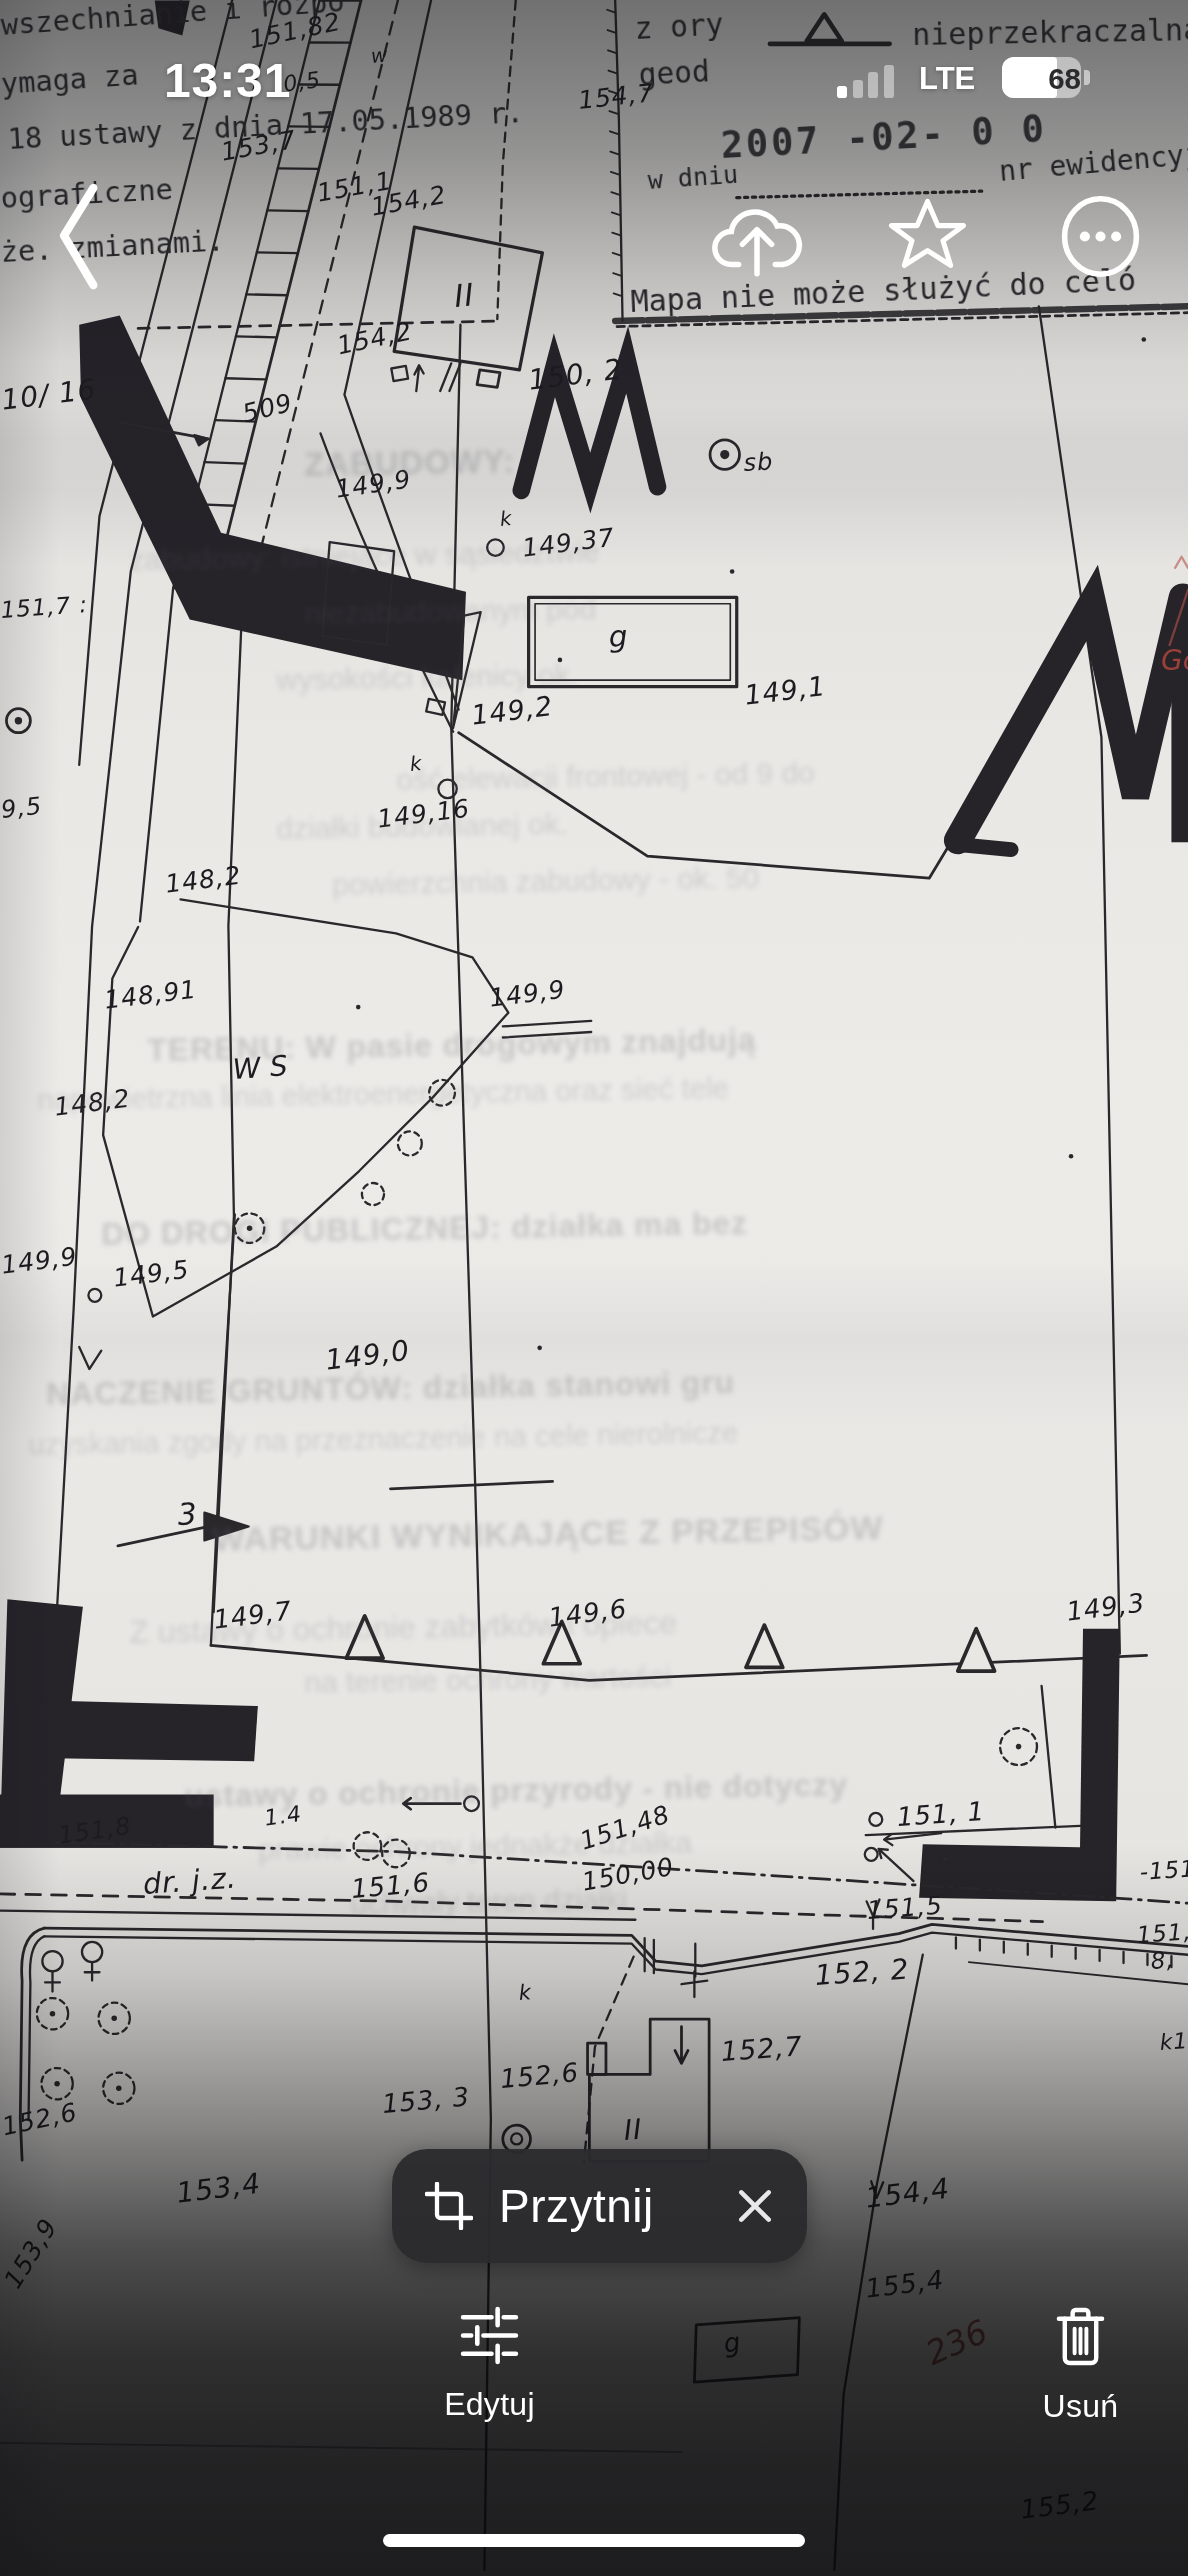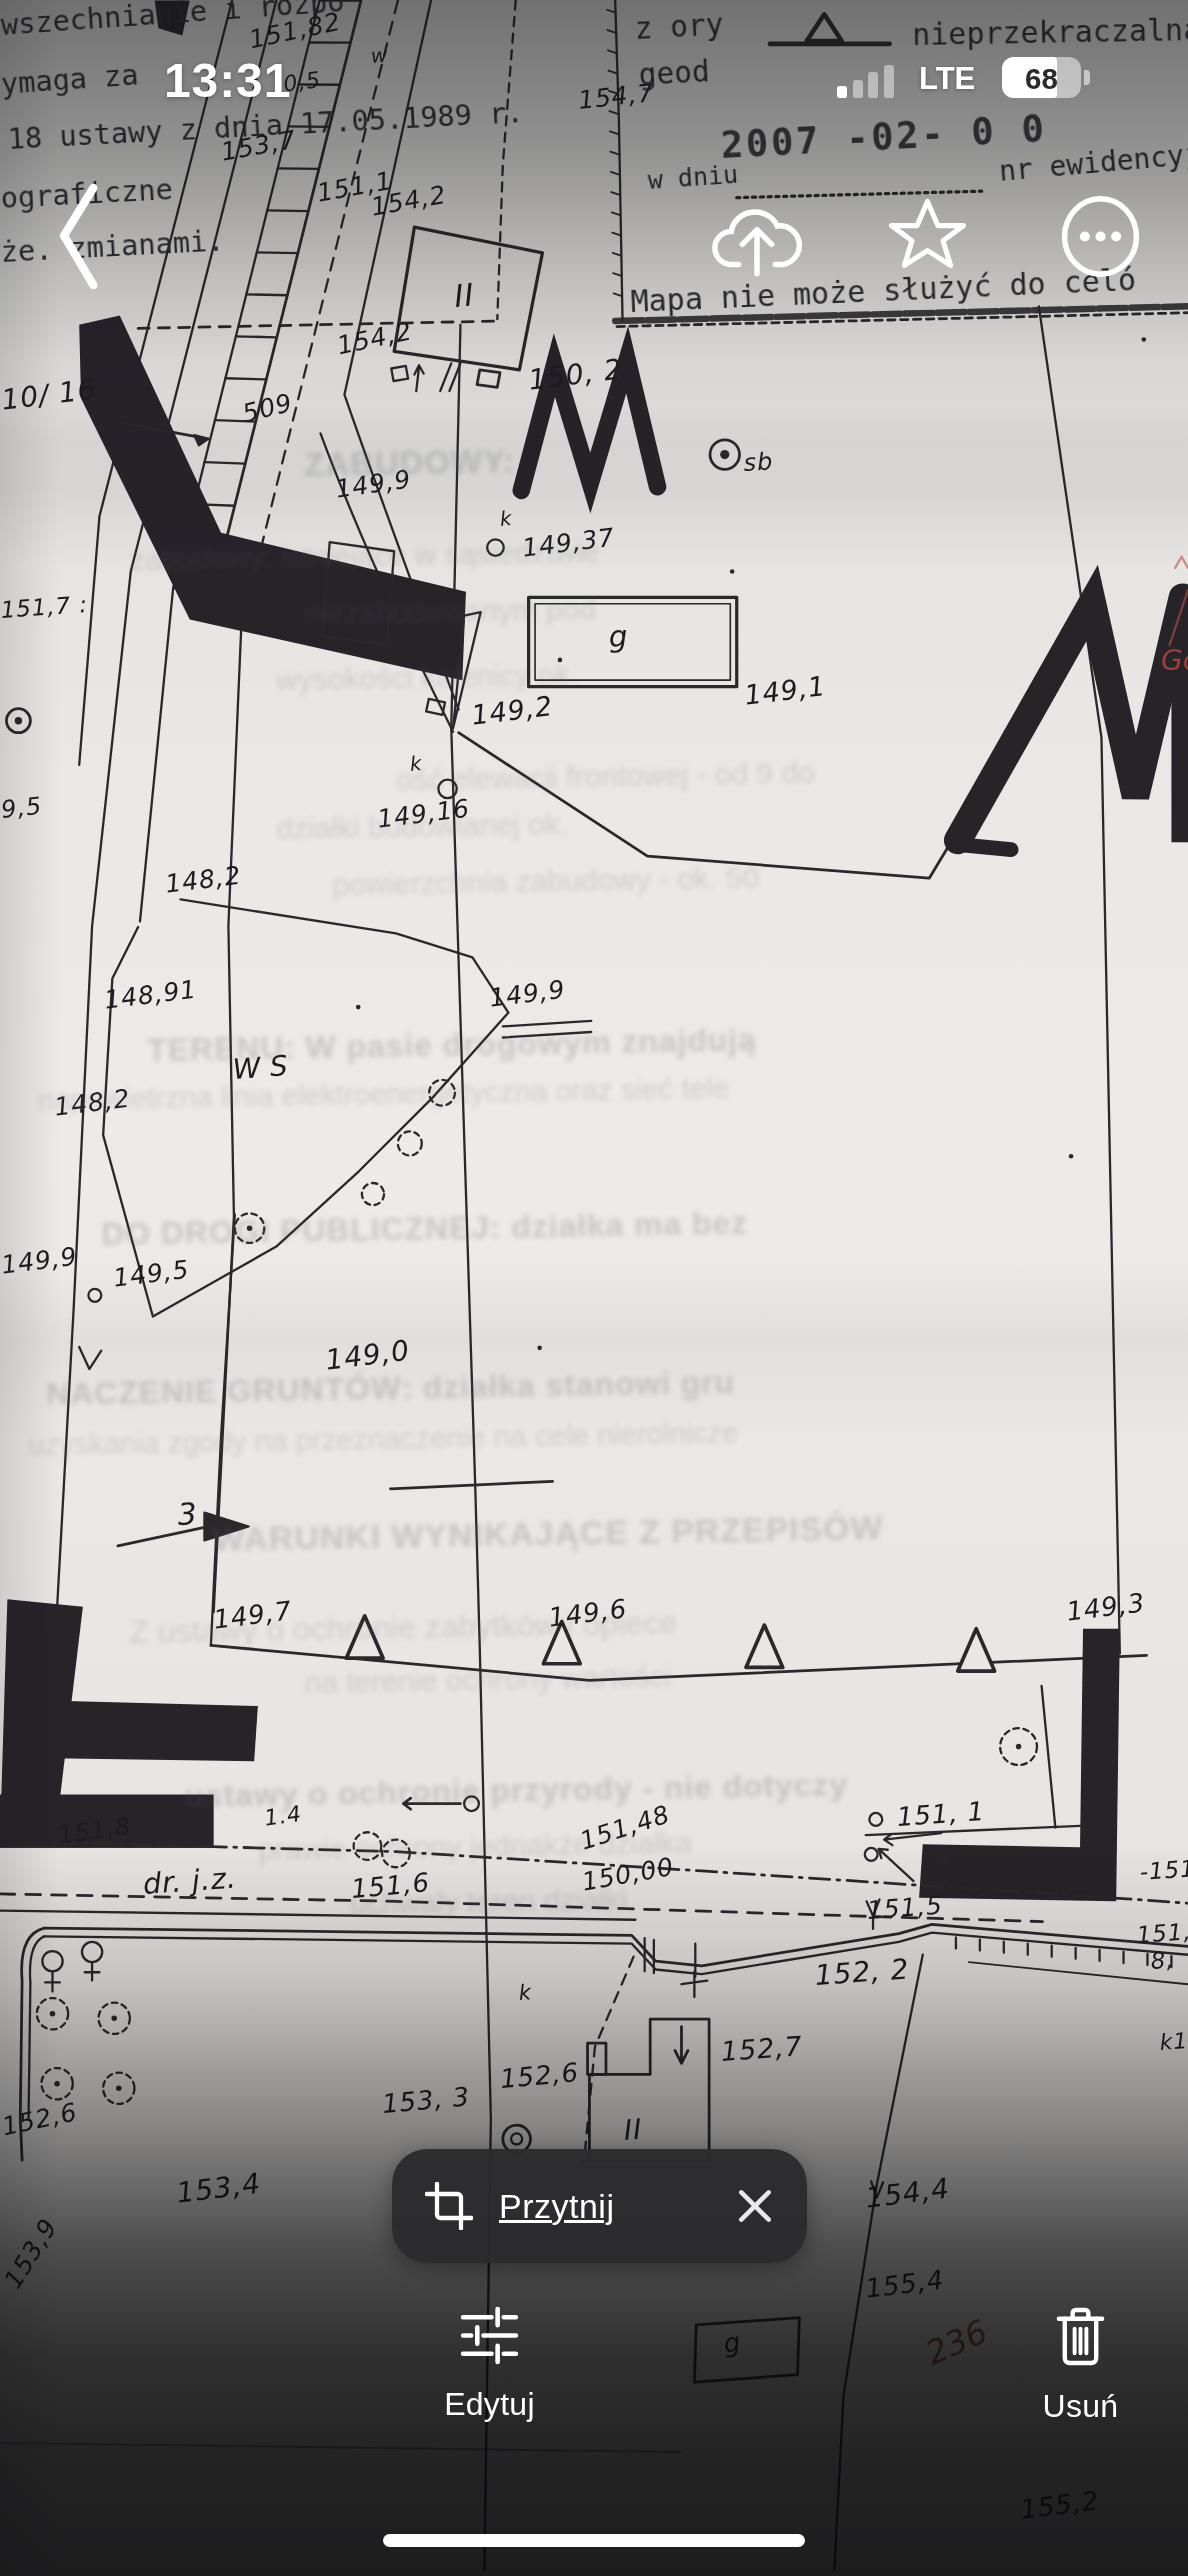--- a/index.html
+++ b/index.html
@@ -30,28 +30,28 @@
     background:linear-gradient(180deg,rgba(8,8,10,0) 0%,rgba(8,8,10,.14) 18%,rgba(8,8,10,.42) 38%,rgba(8,8,10,.68) 55%,rgba(8,8,10,.82) 70%,rgba(8,8,10,.88) 85%,rgba(8,8,10,.9) 100%);}
   
   #status{position:absolute;left:0;top:0;width:1188px;height:120px;z-index:6;color:#fff;}
   #time{position:absolute;left:164px;top:53px;font-size:48px;font-weight:700;letter-spacing:0.9px;text-shadow:0 0.9px 5.5px rgba(0,0,0,.35);}
   #sigbars{position:absolute;left:837px;top:59px;width:64px;height:41px;}
   .bar{position:absolute;bottom:1.8px;width:10px;border-radius:2.8px;background:#fff;}
   #lte{position:absolute;left:919px;top:61px;font-size:31px;font-weight:600;text-shadow:0 0.9px 4.6px rgba(0,0,0,.3);}
   #batt{position:absolute;left:1002px;top:57px;width:88px;height:42px;}
   #batt .body{position:absolute;left:0;top:0;width:79px;height:41px;border-radius:12px;background:rgba(255,255,255,.5);}
   #batt .fill{position:absolute;left:0;top:0;width:55px;height:41px;border-radius:12px 3.7px 3.7px 12px;background:#fff;}
-  #batt .pct{position:absolute;left:0;top:4.6px;width:79px;text-align:center;font-size:29.5px;font-weight:700;color:#2b2b2e;}
+  #batt .pct{position:absolute;left:0;top:4.6px;width:79px;text-align:right;font-size:29.5px;font-weight:700;color:#2b2b2e;}
   #batt .nub{position:absolute;left:82px;top:13px;width:5.5px;height:14.7px;border-radius:0 3.7px 3.7px 0;background:rgba(255,255,255,.55);}
   
   .navicon{position:absolute;z-index:6;}
   
   #chip{position:absolute;left:392px;top:2149px;width:415px;height:114px;border-radius:35px;
     background:rgba(43,43,46,.96);z-index:7;display:flex;align-items:center;box-shadow:0 5.5px 22px rgba(0,0,0,.35);}
-  #chip-label{color:#fff;font-size:34px;margin-left:26px;letter-spacing:0.5px;text-decoration:underline;}
+  #chip-label{color:#fff;font-size:46px;margin-left:26px;letter-spacing:0.5px;}
   
   .tool{position:absolute;z-index:7;text-align:center;color:#fff;}
   .tool .iconbox{display:block;margin:0 auto;}
   .tool .tlabel{display:block;margin-top:20px;font-size:32px;letter-spacing:0.3px;color:#fff;}
   #home{position:absolute;left:383px;top:2534px;width:422px;height:13px;border-radius:7.4px;background:#fff;z-index:8;}
 </style>
 </head>
 <body>
 
 <div id="screen">

